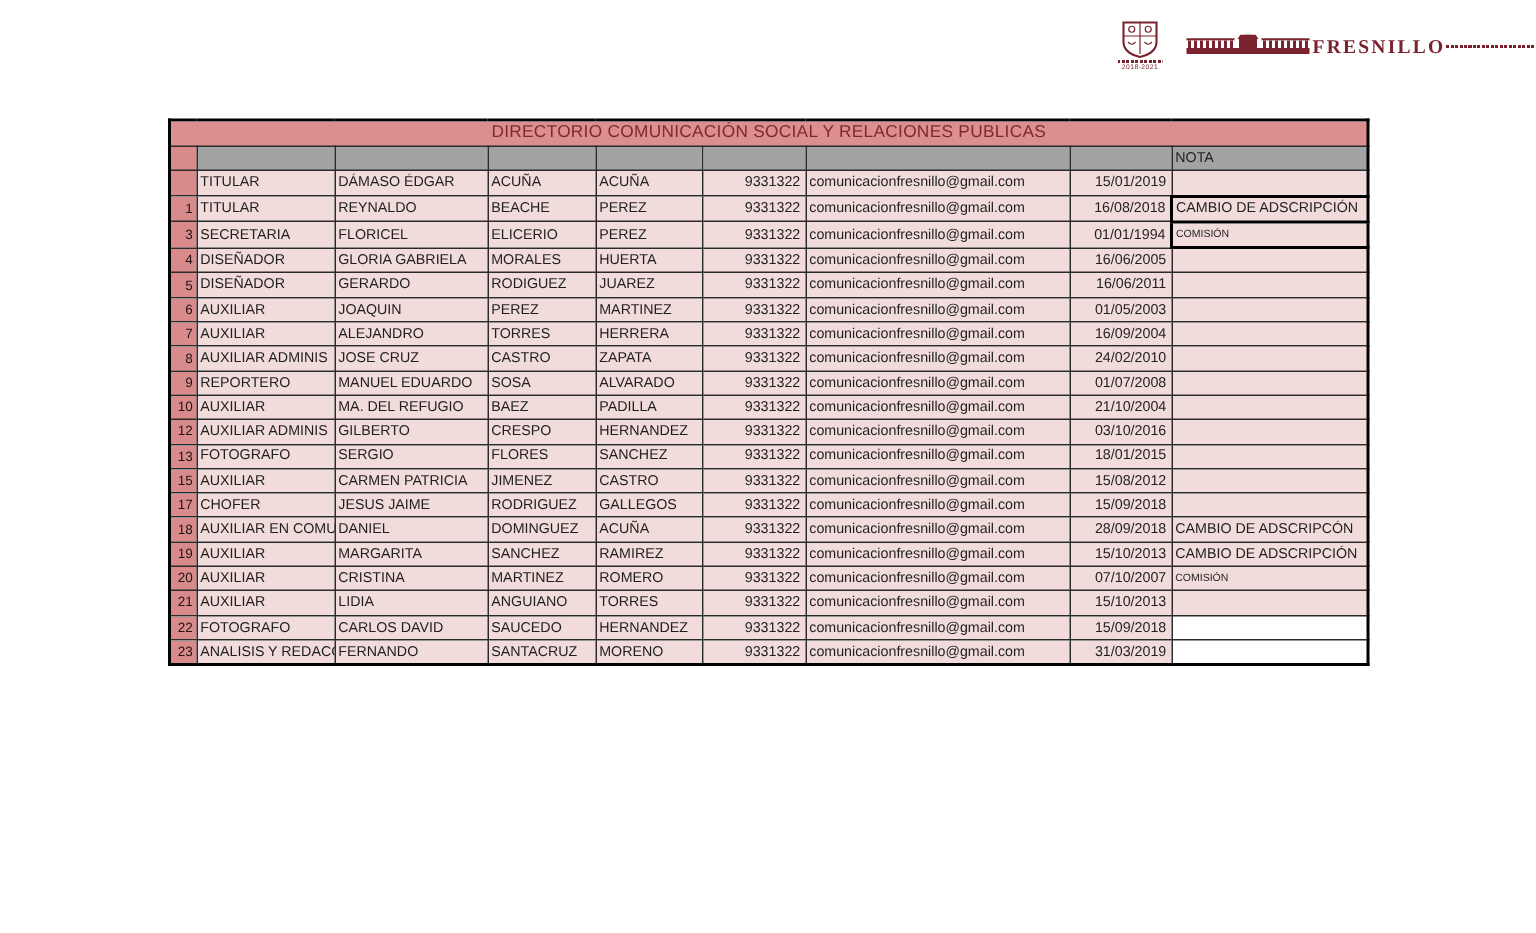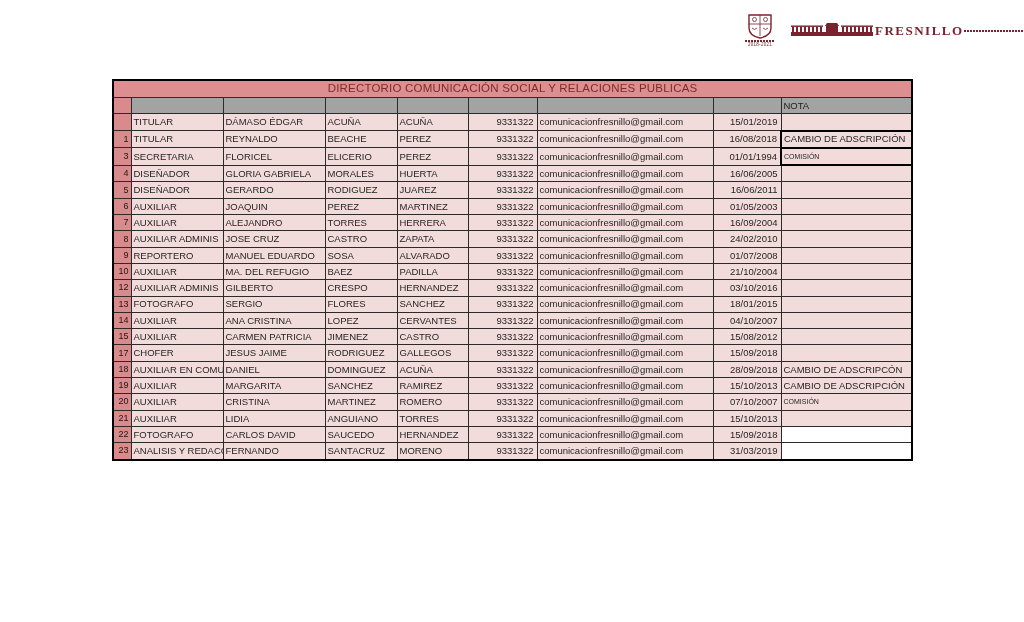--- a/index.html
+++ b/index.html
@@ -254,31 +254,20 @@
     <td class="cell">FOTOGRAFO</td>
     <td class="cell">SERGIO</td>
     <td class="cell">FLORES</td>
     <td class="cell">SANCHEZ</td>
     <td class="cell r">9331322</td>
     <td class="cell">comunicacionfresnillo@gmail.com</td>
     <td class="cell r">18/01/2015</td>
     <td class="nota"></td>
   </tr>
 
-  <tr>
-    <td class="numc">14</td>
-    <td class="cell">AUXILIAR</td>
-    <td class="cell">ANA CRISTINA</td>
-    <td class="cell">LOPEZ</td>
-    <td class="cell">CERVANTES</td>
-    <td class="cell r">9331322</td>
-    <td class="cell">comunicacionfresnillo@gmail.com</td>
-    <td class="cell r">04/10/2007</td>
-    <td class="nota"></td>
-  </tr>
 
   <tr>
     <td class="numc">15</td>
     <td class="cell">AUXILIAR</td>
     <td class="cell">CARMEN PATRICIA</td>
     <td class="cell">JIMENEZ</td>
     <td class="cell">CASTRO</td>
     <td class="cell r">9331322</td>
     <td class="cell">comunicacionfresnillo@gmail.com</td>
     <td class="cell r">15/08/2012</td>

